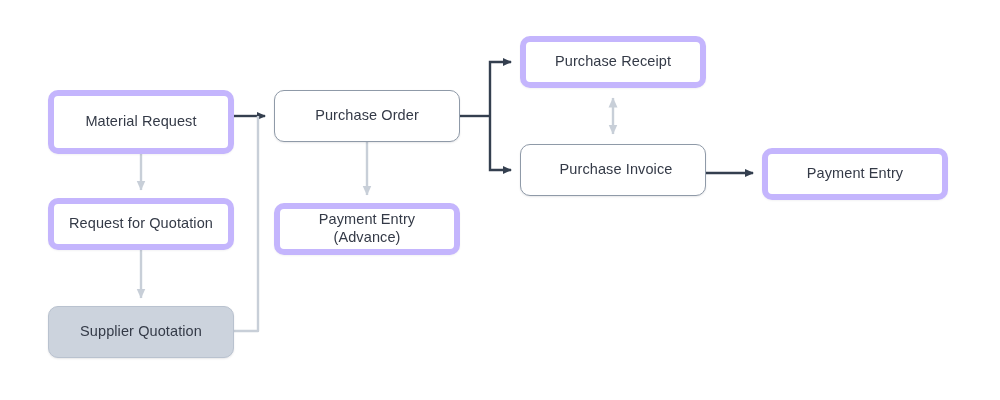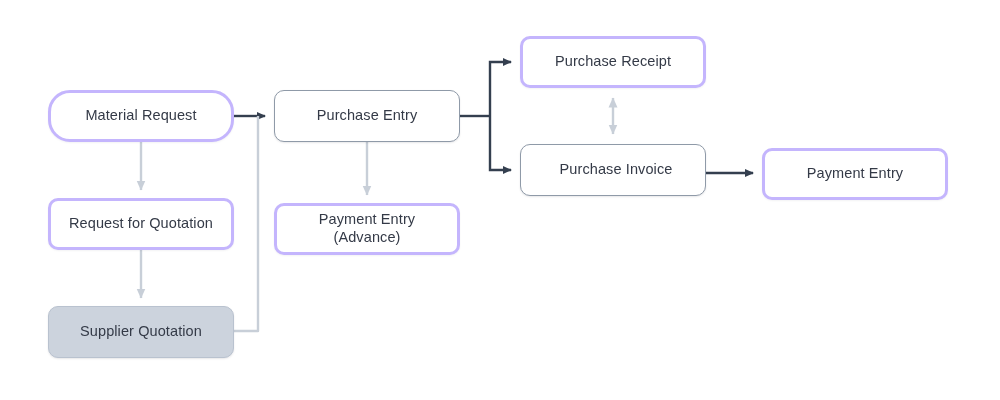--- a/index.html
+++ b/index.html
@@ -27,21 +27,21 @@
   }
   .node {
     position: absolute;
     box-sizing: border-box;
     display: flex;
     align-items: center;
     justify-content: center;
     text-align: center;
     border-radius: 10px;
     background: #ffffff;
-    border: 3px solid #c4b5fd;
+    border: 6px solid #c4b5fd;
     box-shadow: 0 1px 2px rgba(16,24,40,0.05);
     color: #343a47;
     font-size: 14.5px;
     line-height: 1.22;
     letter-spacing: 0.1px;
     z-index: 2;
   }
   .node.emphasis {
     border: 1.6px solid #8f9aa8;
     box-shadow: 0 1px 2px rgba(16,24,40,0.10);
@@ -92,34 +92,34 @@
 
     <path d="M490,116 L490,62 L511,62" fill="none" stroke="#343f4f" stroke-width="2.4" stroke-linejoin="miter" marker-end="url(#arrow-dark)"></path>
 
     <path d="M490,116 L490,170 L511,170" fill="none" stroke="#343f4f" stroke-width="2.4" stroke-linejoin="miter" marker-end="url(#arrow-dark)"></path>
 
     <path d="M613,98 L613,134" fill="none" stroke="#c8cfd8" stroke-width="2.4" marker-end="url(#arrow-light)" marker-start="url(#arrow-light-start)"></path>
 
     <path d="M706,173 L753,173" fill="none" stroke="#343f4f" stroke-width="2.4" marker-end="url(#arrow-dark)"></path>
   </svg>
 
-  <div class="node" style="left:48px; top:90px; width:186px; height:52px;border-radius:22px;">
+  <div class="node" style="left:48px; top:90px; width:186px; height:64px;">
     <span class="label">Material Request</span>
   </div>
 
   <div class="node" style="left:48px; top:198px; width:186px; height:52px;">
     <span class="label">Request for Quotation</span>
   </div>
 
   <div class="node filled" style="left:48px; top:306px; width:186px; height:52px;">
     <span class="label">Supplier Quotation</span>
   </div>
 
   <div class="node emphasis" style="left:274px; top:90px; width:186px; height:52px;">
-    <span class="label">Purchase Entry</span>
+    <span class="label">Purchase Order</span>
   </div>
 
   <div class="node" style="left:274px; top:203px; width:186px; height:52px;">
     <span class="label">Payment Entry
 (Advance)</span>
   </div>
 
   <div class="node" style="left:520px; top:36px; width:186px; height:52px;">
     <span class="label">Purchase Receipt</span>
   </div>

